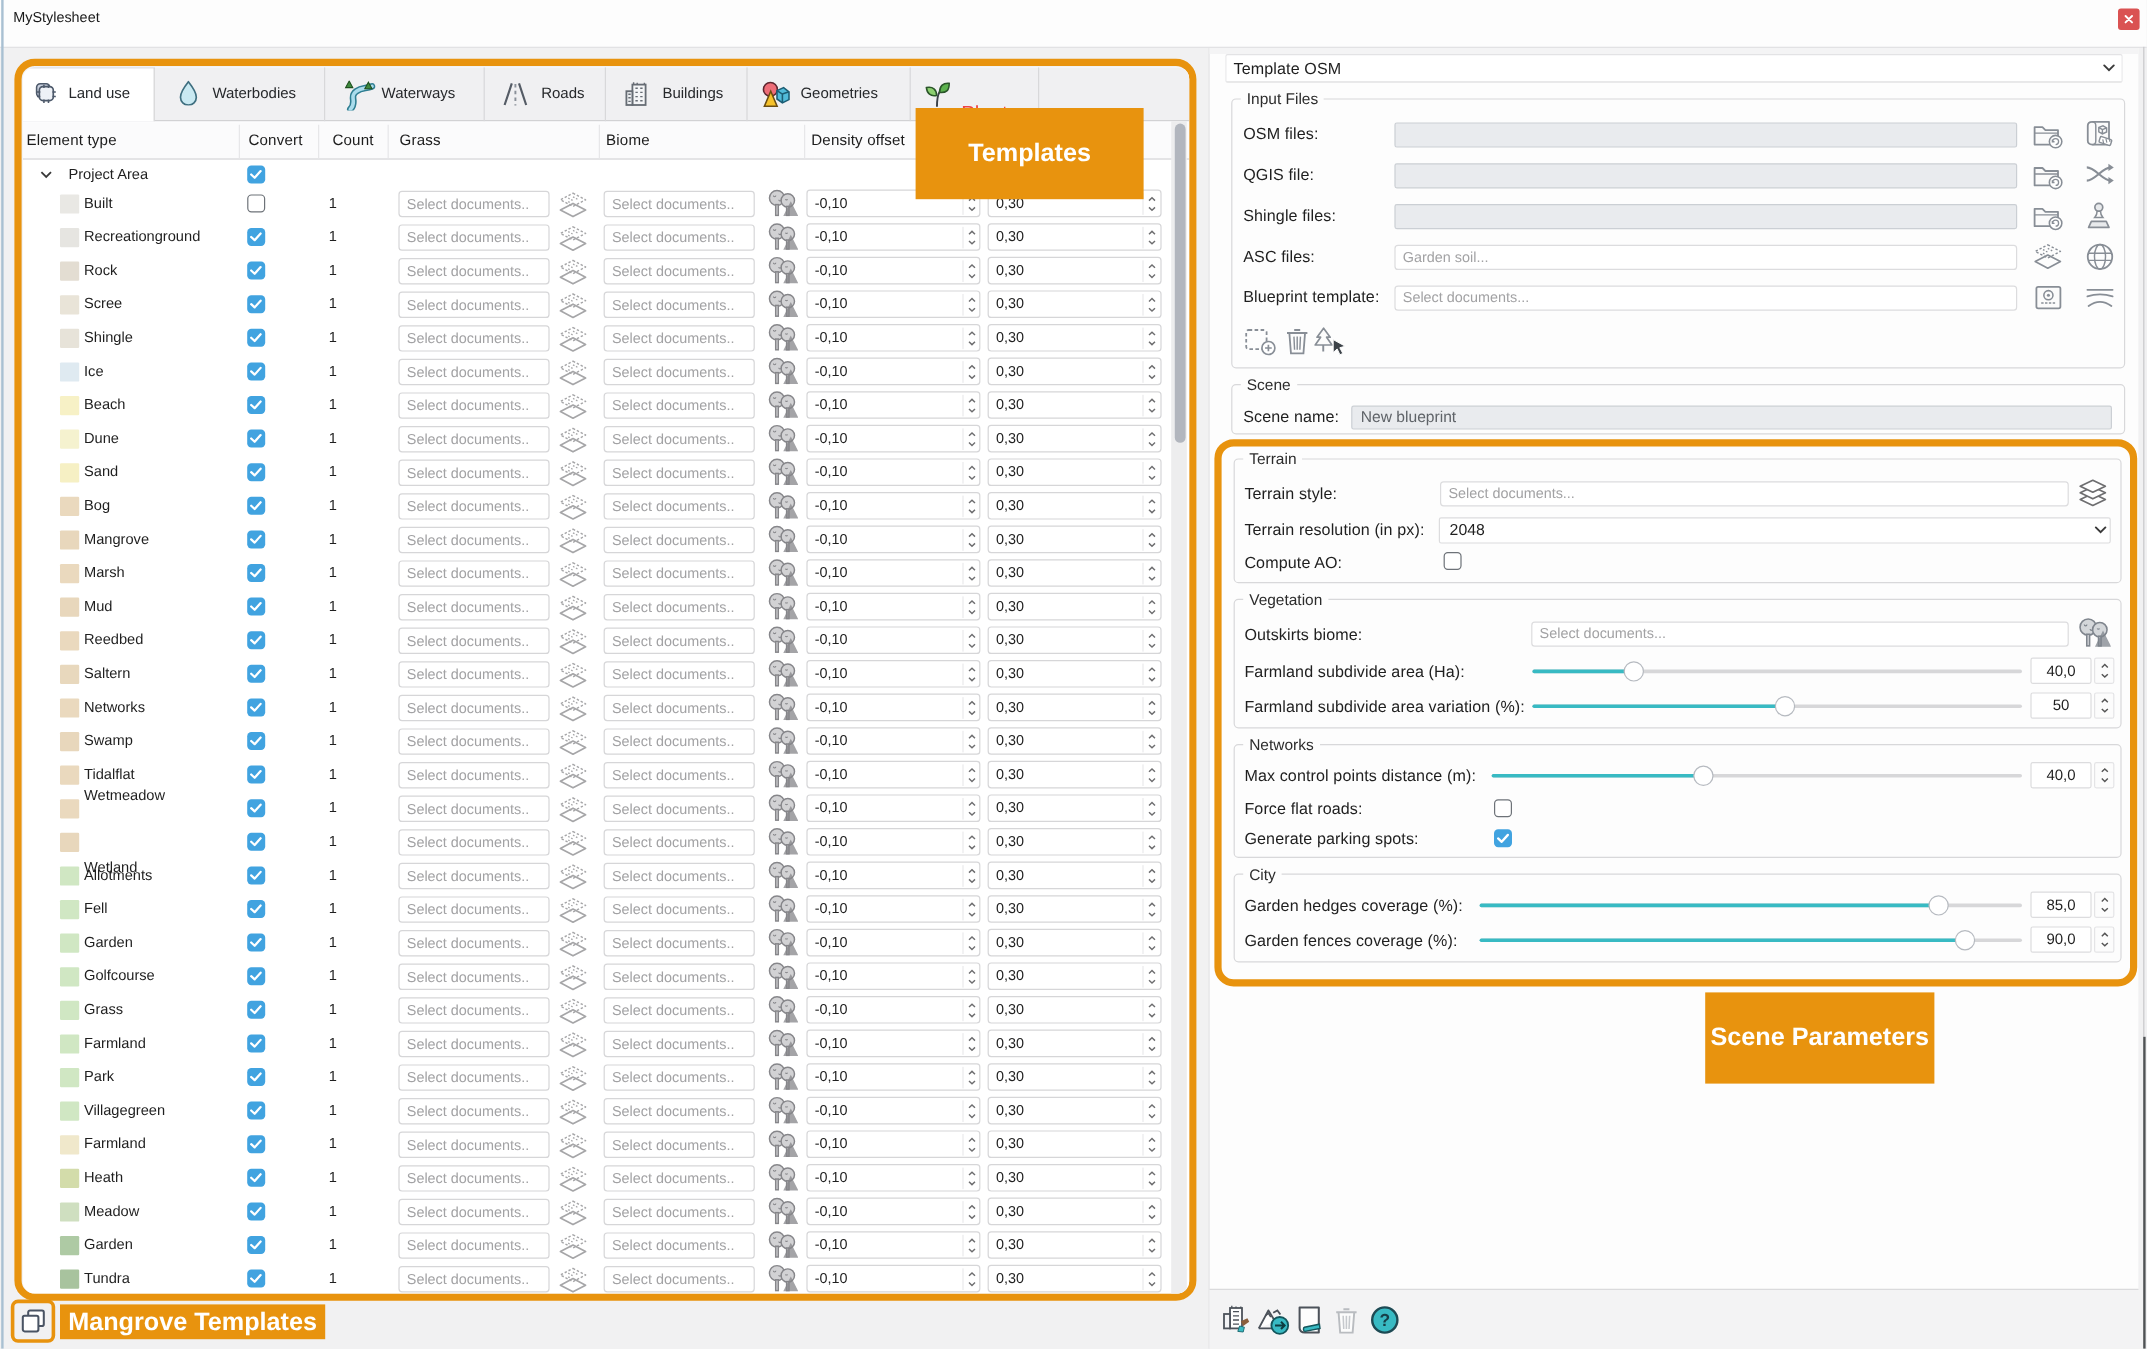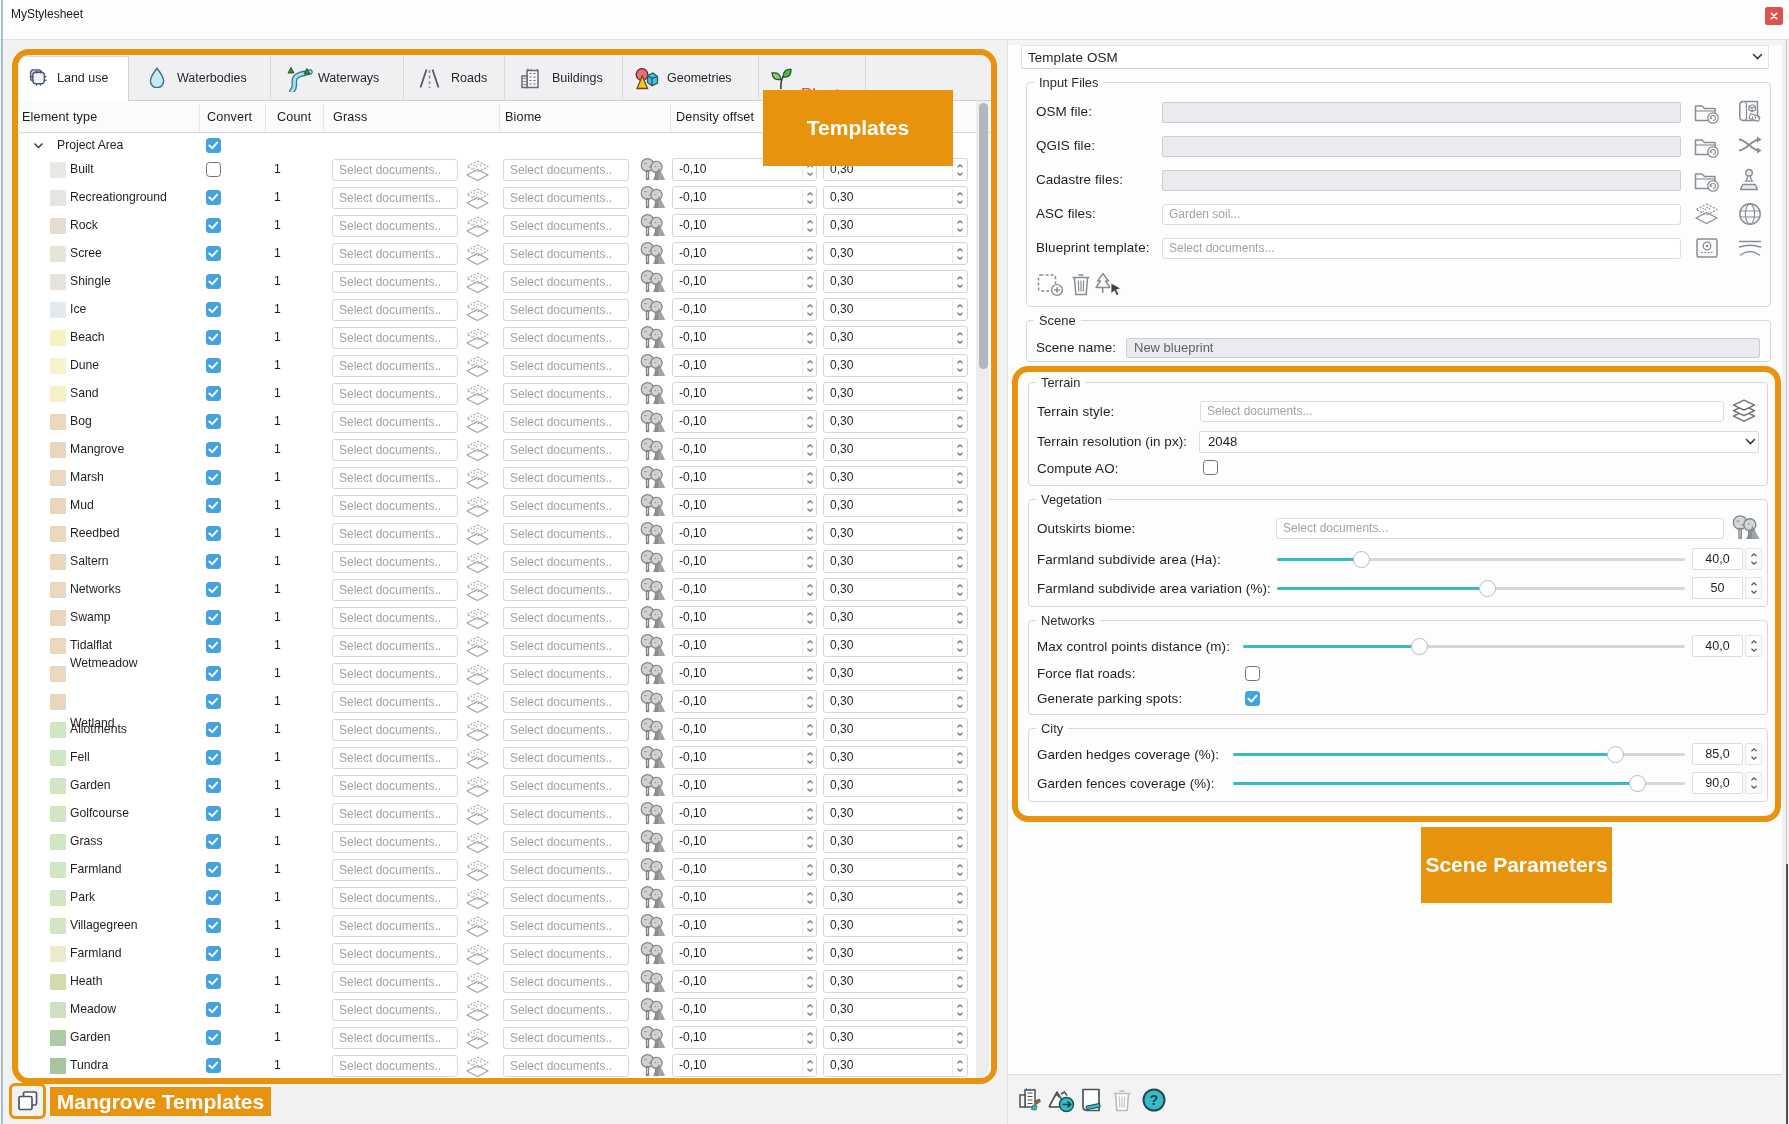--- a/index.html
+++ b/index.html
@@ -1679,25 +1679,25 @@
 <div class="ab" style="left:1008px;top:39.5px;width:774px;height:5px;background:#f4f4f5"></div>
 <div class="ab" style="left:1021px;top:44.5px;width:748px;height:24px;background:#fff;border:1px solid #e3e3e5;border-bottom:1px solid #d0d0d2;border-radius:2px"></div>
 <div class="rlbl" style="left:1028px;top:50px;">Template OSM</div>
 <div class="ab" style="left:1752px;top:53px">
     <svg width="11" height="7" viewBox="0 0 11 7">
       <path d="M1.5 1.5 L5.5 5.5 L9.5 1.5" fill="none" stroke="#3a3a3a" stroke-width="1.6" stroke-linecap="round"></path>
     </svg>
   </div>
 <div class="grp" style="left:1026px;top:82px;width:745px;height:225px"></div>
 <div class="legend" style="left:1034px;top:75px">Input Files</div>
-<div class="rlbl" style="left:1036px;top:104px">OSM file:</div>
+<div class="rlbl" style="left:1036px;top:104px">OSM files:</div>
 <div class="ab" style="left:1162px;top:101.5px;width:519px;height:21px;background:#e9ebee;border:1px solid #cbcfd4;border-radius:2px"></div>
 <div class="rlbl" style="left:1036px;top:138px">QGIS file:</div>
 <div class="ab" style="left:1162px;top:135.5px;width:519px;height:21px;background:#e9ebee;border:1px solid #cbcfd4;border-radius:2px"></div>
-<div class="rlbl" style="left:1036px;top:172px">Cadastre files:</div>
+<div class="rlbl" style="left:1036px;top:172px">Shingle files:</div>
 <div class="ab" style="left:1162px;top:169.5px;width:519px;height:21px;background:#e9ebee;border:1px solid #cbcfd4;border-radius:2px"></div>
 <div class="rlbl" style="left:1036px;top:206px">ASC files:</div>
 <div class="seldoc" style="left:1162px;top:203.5px;width:519px;height:21px;line-height:19px;font-size:12px;border-color:#dcdcde">Garden soil...</div>
 <div class="rlbl" style="left:1036px;top:240px">Blueprint template:</div>
 <div class="seldoc" style="left:1162px;top:237.5px;width:519px;height:21px;line-height:19px;font-size:12px;border-color:#dcdcde">Select documents...</div>
 <div class="ab" style="left:1693px;top:99px">
     <svg width="28" height="26" viewBox="0 0 28 26">
       <path d="M2.5 7 V21.5 H22 V9.5 H11.5 L9 7 Z" fill="#fbfbfb" stroke="#888e96" stroke-width="1.5" stroke-linejoin="round"></path>
       <path d="M2.5 12 L22 12" stroke="#888e96" stroke-width="1.1"></path>
       <circle cx="20" cy="19" r="5.2" fill="#fff" stroke="#888e96" stroke-width="1.3"></circle>

